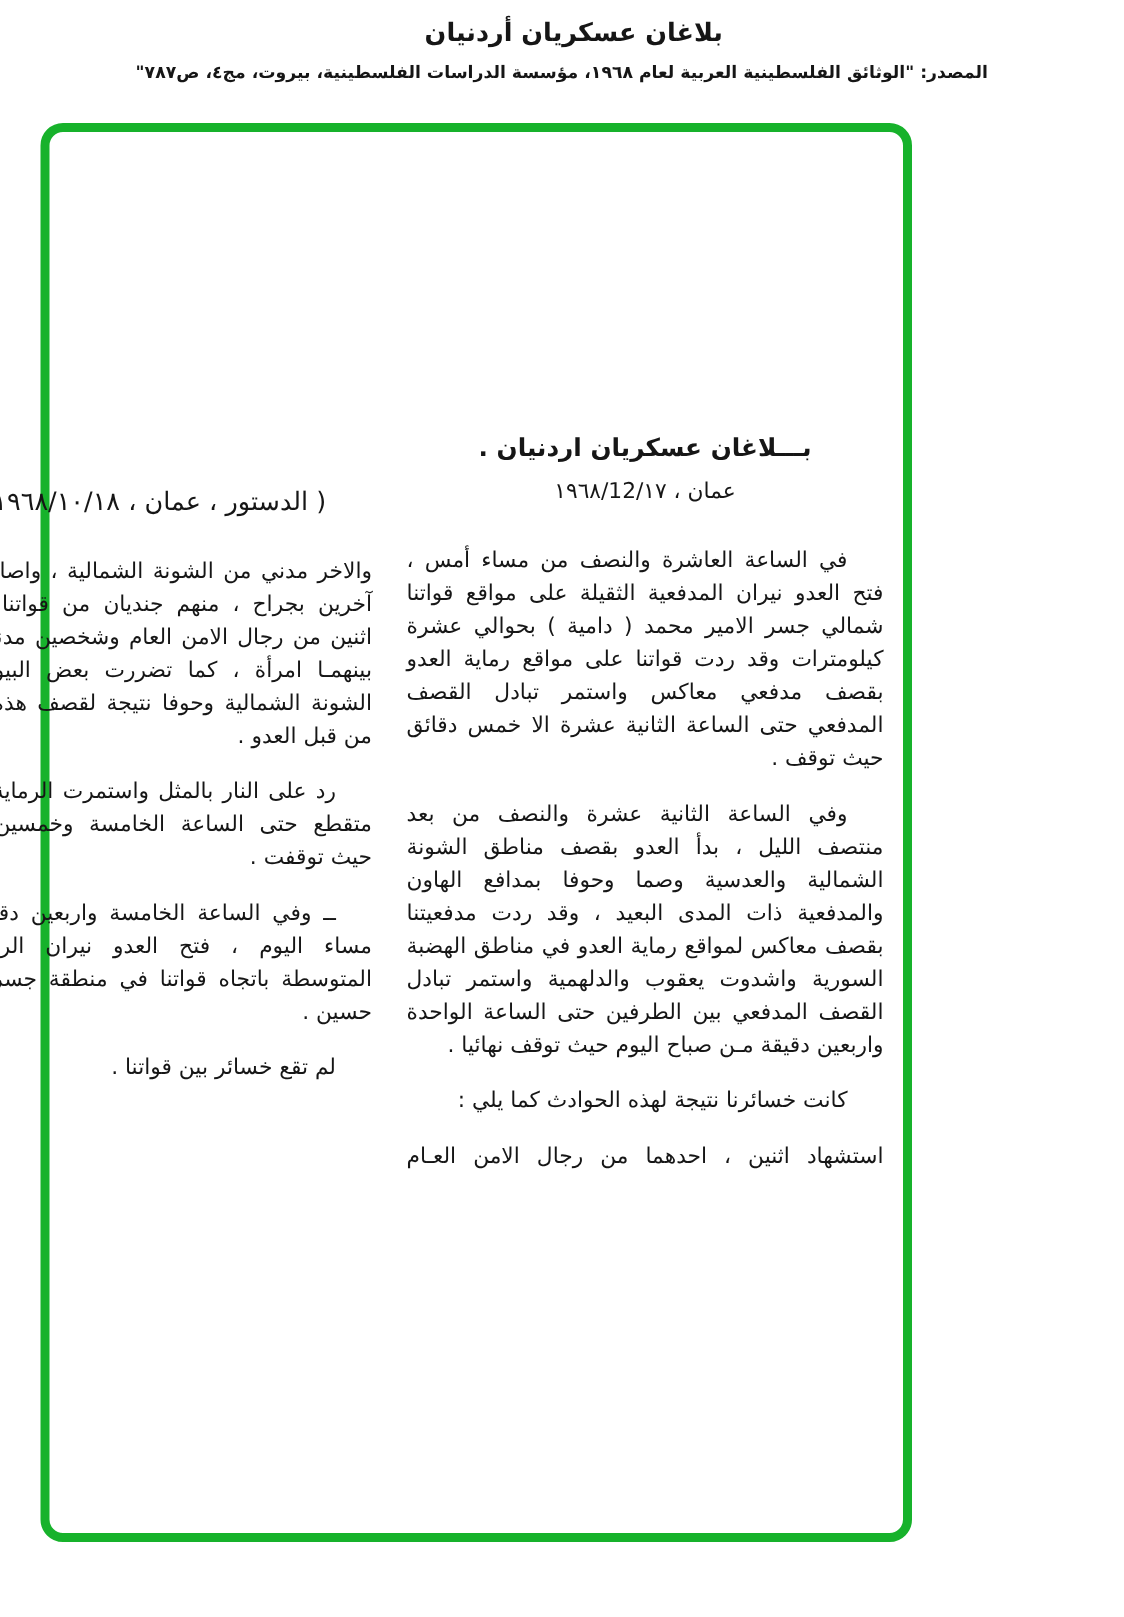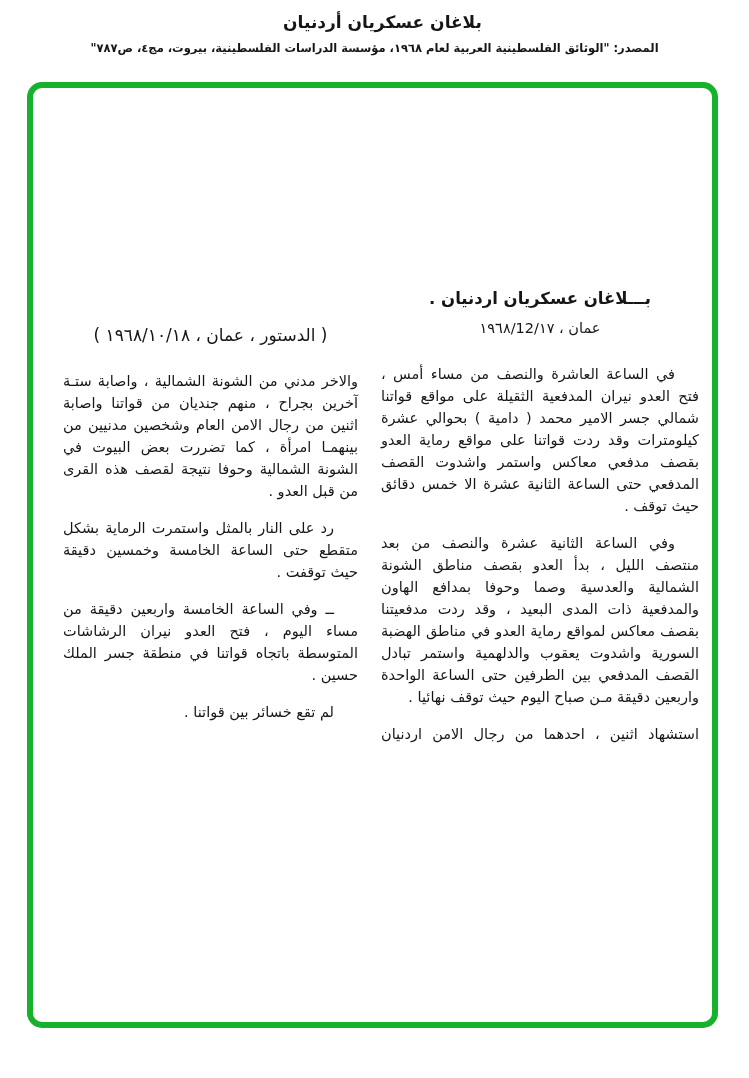--- a/index.html
+++ b/index.html
@@ -35,21 +35,21 @@
     margin-top: 9px;
     font-size: 11.5px;
     font-weight: bold;
   }
 
   
   .green-frame {
     position: absolute;
     left: 27px;
     top: 82px;
-    width: 691px;
+    width: 581px;
     height: 946px;
     box-sizing: border-box;
     border: 6px solid #17b22b;
     border-radius: 15px;
     background: #ffffff;
   }
 
   
   .columns {
     position: absolute;
@@ -101,23 +101,24 @@
   <div class="doc-title">بلاغان عسكريان أردنيان</div>
   <div class="doc-source">المصدر: "الوثائق الفلسطينية العربية لعام ١٩٦٨، مؤسسة الدراسات الفلسطينية، بيروت، مج٤، ص٧٨٧"</div>
 </div>
 
 <div class="green-frame" style="border-color: rgb(23, 178, 43);">
   <div class="columns">
 
     <div class="col col-first">
       <div class="col-heading">بـــلاغان عسكريان اردنيان .</div>
       <div class="col-dateline">عمان ، ١٩٦٨/12/١٧</div>
-      <p>في الساعة العاشرة والنصف من مساء أمس ، فتح العدو نيران المدفعية الثقيلة على مواقع قواتنا شمالي جسر الامير محمد ( دامية ) بحوالي عشرة كيلومترات وقد ردت قواتنا على مواقع رماية العدو بقصف مدفعي معاكس واستمر واشدوت القصف المدفعي حتى الساعة الثانية عشرة الا خمس دقائق حيث توقف .</p>
+      <p>في الساعة العاشرة والنصف من مساء أمس ، فتح العدو نيران المدفعية الثقيلة على مواقع قواتنا شمالي جسر الامير محمد ( دامية ) بحوالي عشرة كيلومترات وقد ردت قواتنا على مواقع رماية العدو بقصف مدفعي معاكس واستمر تبادل القصف المدفعي حتى الساعة الثانية عشرة الا خمس دقائق حيث توقف .</p>
       <p>وفي الساعة الثانية عشرة والنصف من بعد منتصف الليل ، بدأ العدو بقصف مناطق الشونة الشمالية والعدسية وصما وحوفا بمدافع الهاون والمدفعية ذات المدى البعيد ، وقد ردت مدفعيتنا بقصف معاكس لمواقع رماية العدو في مناطق الهضبة السورية واشدوت يعقوب والدلهمية واستمر تبادل القصف المدفعي بين الطرفين حتى الساعة الواحدة واربعين دقيقة مـن صباح اليوم حيث توقف نهائيا .</p>
-      <p class="no-indent stretch">استشهاد اثنين ، احدهما من رجال الامن اردنيان</p>
+      <p>كانت خسائرنا نتيجة لهذه الحوادث كما يلي :</p>
+      <p class="no-indent stretch">استشهاد اثنين ، احدهما من رجال الامن العـام</p>
     </div>
 
     <div class="col col-second">
       <div class="col-citation">( الدستور ، عمان ، ١٩٦٨/١٠/١٨ )</div>
       <p class="no-indent">والاخر مدني من الشونة الشمالية ، واصابة ستـة آخرين بجراح ، منهم جنديان من قواتنا واصابة اثنين من رجال الامن العام وشخصين مدنيين من بينهمـا امرأة ، كما تضررت بعض البيوت في الشونة الشمالية وحوفا نتيجة لقصف هذه القرى من قبل العدو .</p>
       <p>رد على النار بالمثل واستمرت الرماية بشكل متقطع حتى الساعة الخامسة وخمسين دقيقة حيث توقفت .</p>
       <p>ــ وفي الساعة الخامسة واربعين دقيقة من مساء اليوم ، فتح العدو نيران الرشاشات المتوسطة باتجاه قواتنا في منطقة جسر الملك حسين .</p>
       <p>لم تقع خسائر بين قواتنا .</p>
     </div>
 

